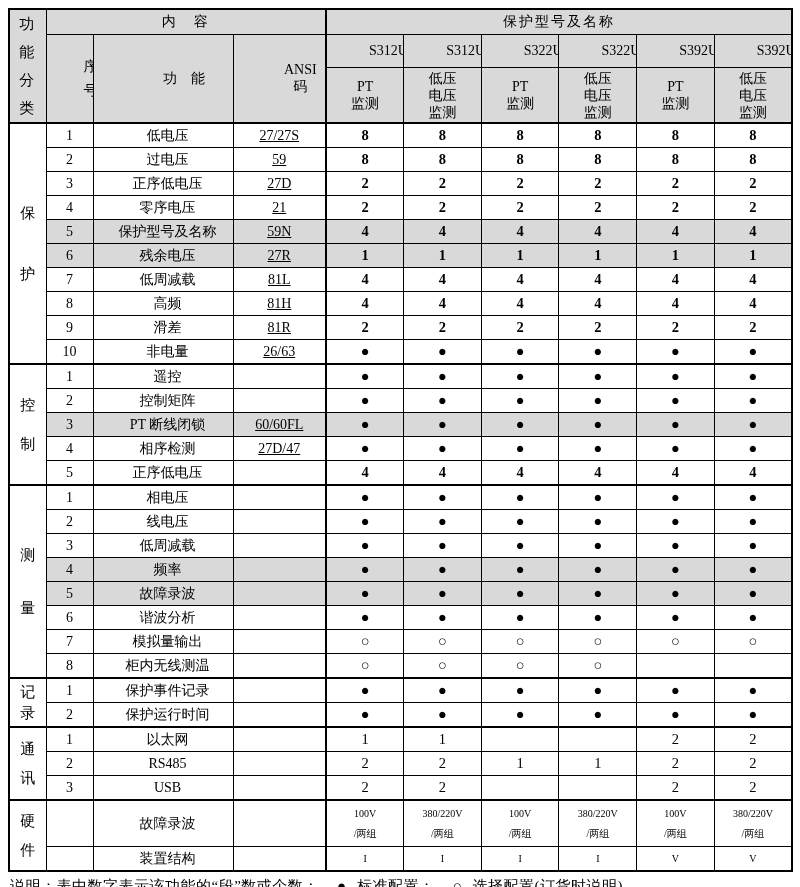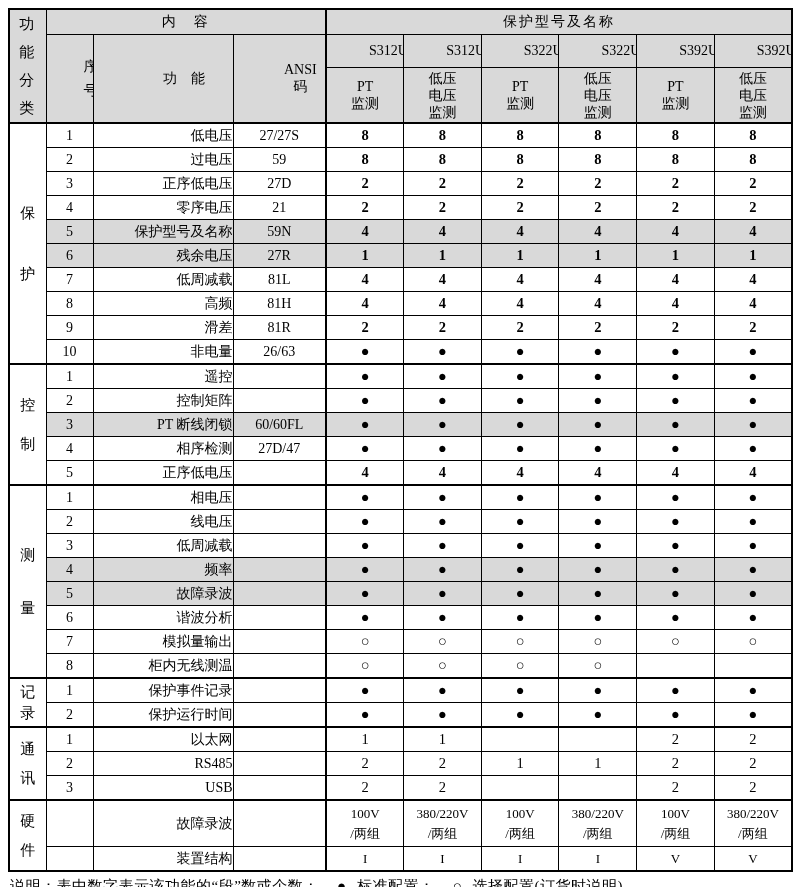--- a/index.html
+++ b/index.html
@@ -32,27 +32,27 @@
   thead tr.h3 th { height:54px; }
   .subtitle { white-space:pre-line; line-height:17px; font-size:13.5px; }
 
   
   thead { border-bottom:2px solid #000; }
   tr.section-start td { border-top:2px solid #000; }
   .mstart { border-left:2px solid #000 !important; }
 
   tbody td { height:23px; }
   tbody tr.tall td { height:45px; }
-  td.func { text-align:right; padding-left:9px; }
+  td.func { text-align:center; padding-left:9px; }
   tr.shaded td:not(.sec-label) { background:#d9d9d9; }
   tr.boldvals td.val { font-weight:bold; }
   td.val { font-size:14.5px; }
-  td.ansi { font-size:14px; }
+  td.ansi { font-size:14px;text-decoration:underline; }
   td.no { font-size:14px; }
-  td.hwval { white-space:pre-line; line-height:20px; font-size:13px; }
+  td.hwval { white-space:pre-line; line-height:20px; font-size:10px; }
 
   
   .vtext .vbox { display:flex; flex-direction:column; align-items:center; justify-content:center; }
   .vtext .vbox div { line-height:1; }
   th.cat .vbox div { margin:6.5px 0; font-size:15px; }
   th.noh .vbox div { margin:5px 0; }
   td.sec-label { background:#fff; }
   td.sec-label .vbox div { font-size:15px; }
 
   .footer {

